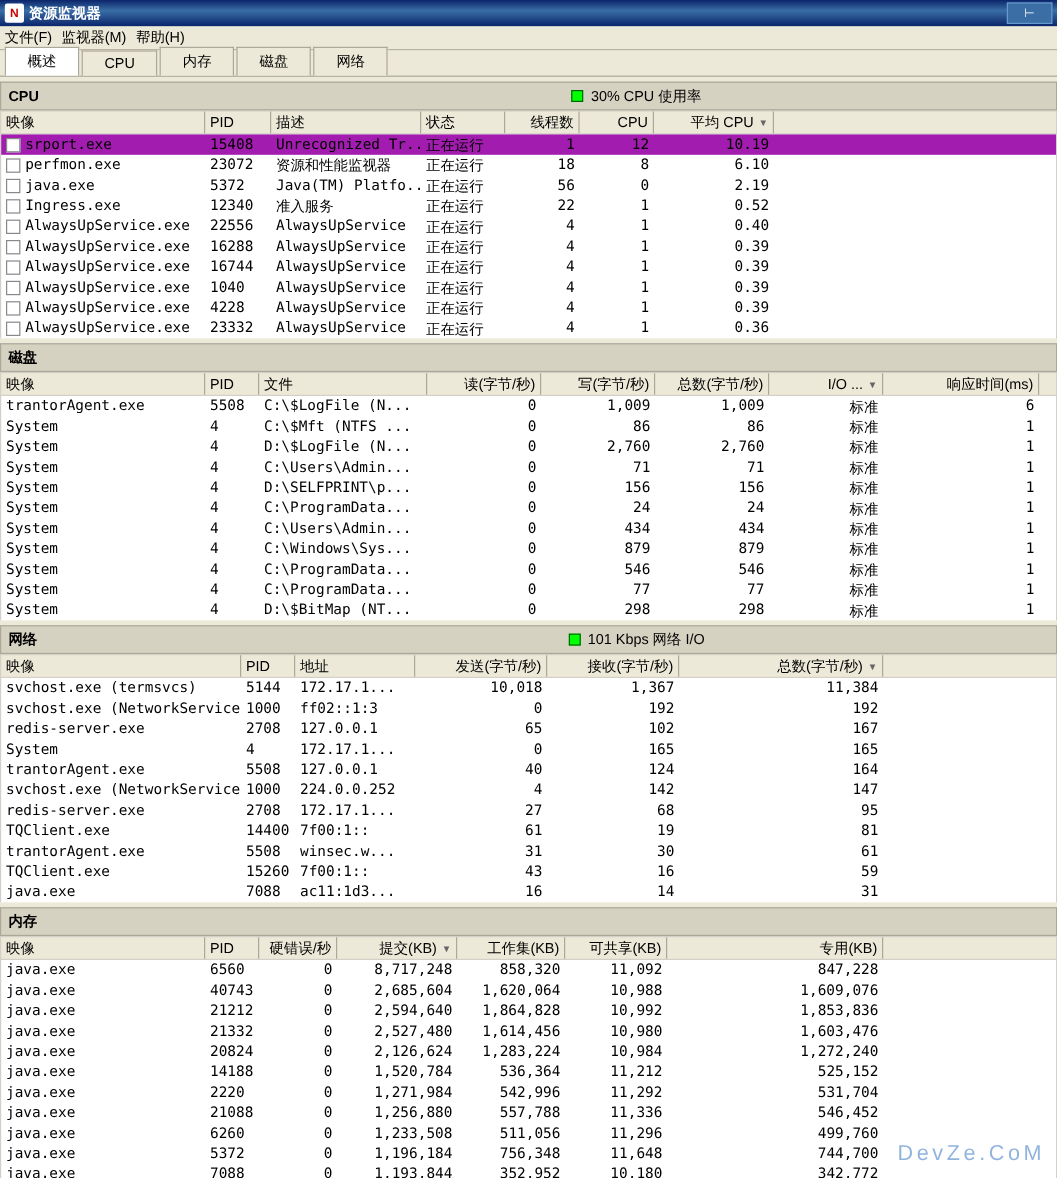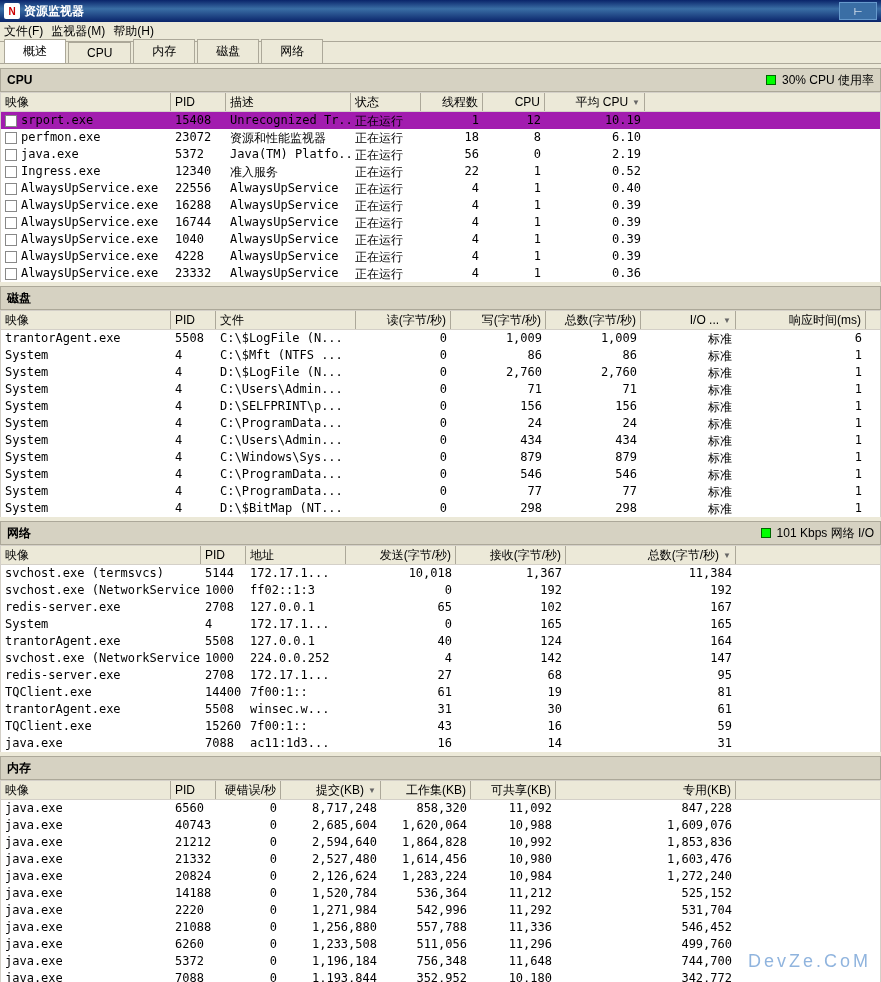--- a/index.html
+++ b/index.html
@@ -9,21 +9,21 @@
 .titlebar .ttl { font-weight:bold; }
 .titlebar .spacer { flex:1; }
 .titlebar .winbtn { width:38px; height:18px; background:#3a6ea5; border:1px solid #6699cc; margin-left:2px; color:#fff; display:flex; align-items:center; justify-content:center; font-size:10px; }
 .menubar { background:#ece9d8; height:20px; display:flex; align-items:center; padding:0 4px; border-bottom:1px solid #aca899; }
 .menubar span { margin-right:8px; }
 .tabbar { background:#ece9d8; height:22px; display:flex; align-items:flex-end; padding:2px 4px 0 4px; border-bottom:1px solid #aca899; }
 .tab { border:1px solid #aca899; border-bottom:none; padding:3px 18px; margin-right:2px; background:#ece9d8; font-size:12px; }
 .tab.active { background:#fff; }
 .section-header { background:#d6d2c2; border:1px solid #aca899; height:24px; display:flex; align-items:center; padding:0 6px; margin-top:4px; position:relative; }
 .section-header .title { font-weight:bold; flex:0 0 180px; }
-.section-header .status { display:flex; align-items:center; flex:1; justify-content:flex-end; }
+.section-header .status { display:flex; align-items:center; flex:1; justify-content:center; }
 .section-header .status .led { width:10px; height:10px; background:#0f0; border:1px solid #060; margin-right:6px; }
 .col-header { background:#ece9d8; border:1px solid #d4d0c8; display:flex; height:20px; }
 .col-header > div { border-right:1px solid #aca899; padding:2px 4px; display:flex; align-items:center; overflow:hidden; white-space:nowrap; }
 .col-header .sort-arrow { margin-left:4px; font-size:8px; color:#666; }
 .data-rows { background:#fff; border-left:1px solid #d4d0c8; border-right:1px solid #d4d0c8; }
 .data-row { display:flex; height:17px; padding:0; }
 .data-row.selected { background:#a21caf; }
 .data-row > div { padding:1px 4px; overflow:hidden; white-space:nowrap; font-family:"SimSun",monospace; font-size:12px; }
 .chk { width:12px; height:12px; border:1px solid #888; background:#fff; margin-right:4px; display:inline-block; vertical-align:middle; }
 .ar { text-align:right; justify-content:flex-end; }

